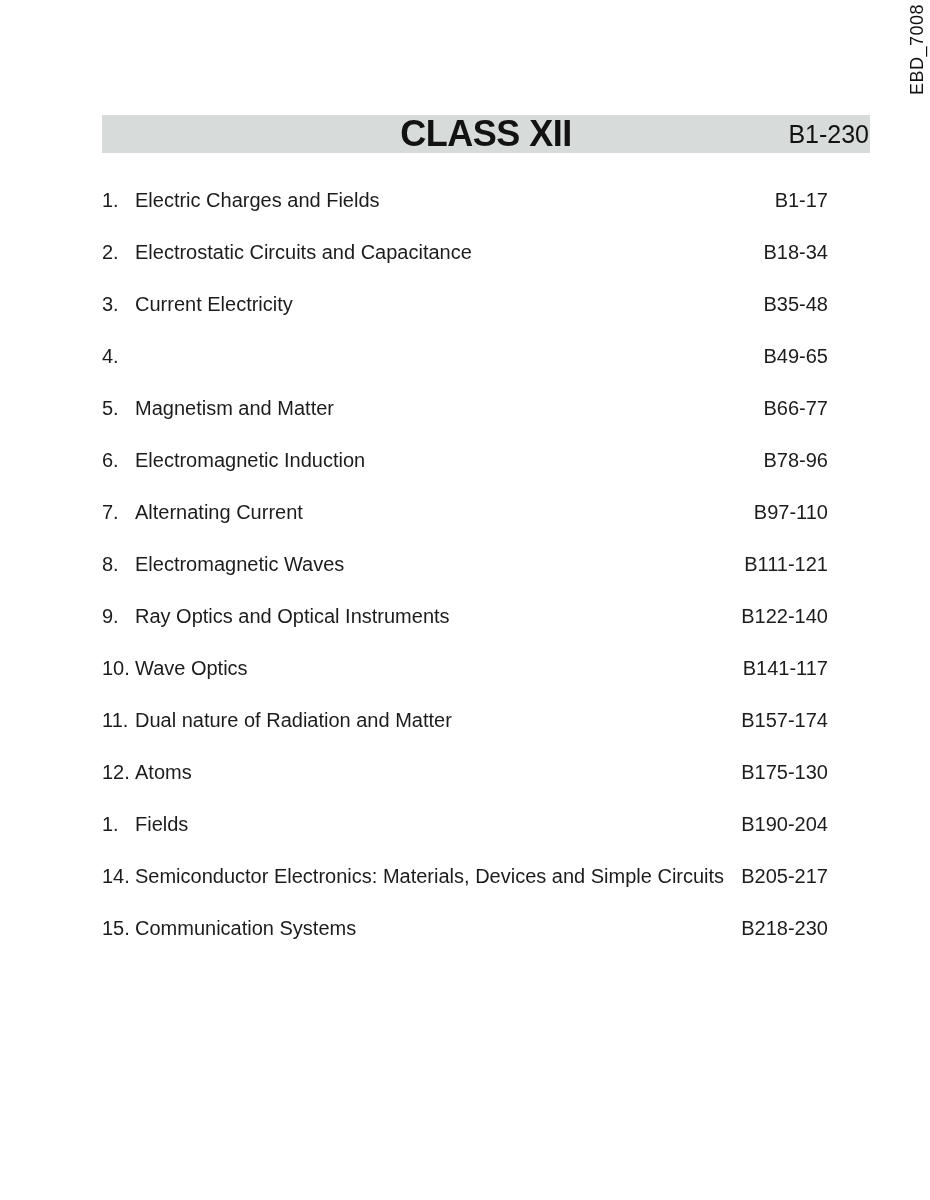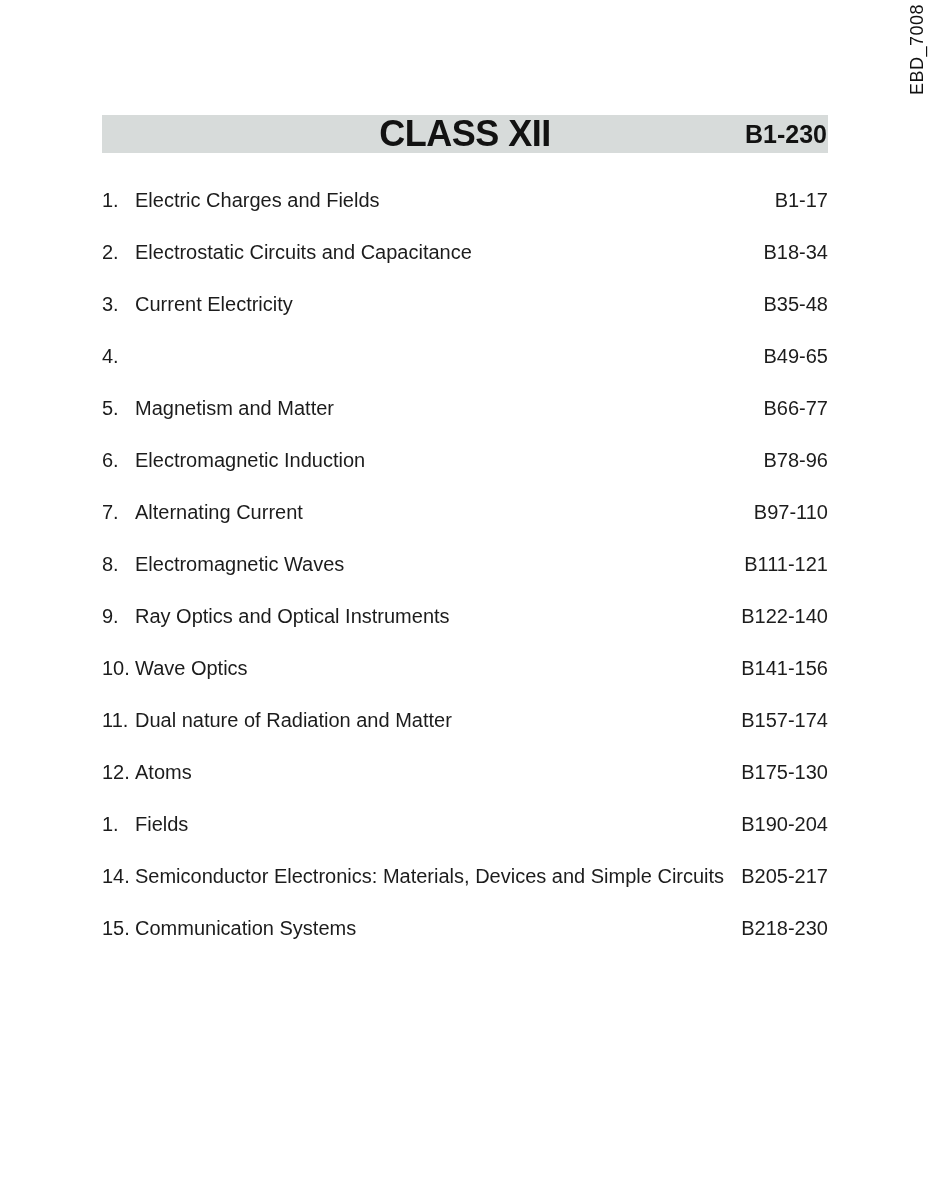--- a/index.html
+++ b/index.html
@@ -27,20 +27,21 @@
     letter-spacing: 0.5px;
     color: #111111;
     white-space: nowrap;
   }
   .header-band {
     position: absolute;
     left: 102px;
     top: 115px;
     width: 726px;
     height: 38px;
+    padding-left: 42px;
   }
   .header-title {
     position: absolute;
     left: 0;
     right: 0;
     top: 0;
     height: 38px;
     display: flex;
     align-items: center;
     justify-content: center;
@@ -50,21 +51,21 @@
     color: #121212;
   }
   .header-pages {
     position: absolute;
     right: 1px;
     top: 0;
     height: 38px;
     display: flex;
     align-items: center;
     font-size: 25px;
-    font-weight: bold;
+    font-weight: normal;
     color: #121212;
   }
   .toc {
     position: absolute;
     left: 102px;
     top: 174px;
     width: 726px;
     list-style: none;
     margin: 0;
     padding: 0;
@@ -176,21 +177,21 @@
         <span class="toc-title">Ray Optics and Optical Instruments</span>
       </span>
       <span class="toc-pages">B122-140</span>
     </li>
 
     <li class="toc-row">
       <span class="toc-left">
         <span class="toc-num">10.</span>
         <span class="toc-title">Wave Optics</span>
       </span>
-      <span class="toc-pages">B141-156</span>
+      <span class="toc-pages">B141-117</span>
     </li>
 
     <li class="toc-row">
       <span class="toc-left">
         <span class="toc-num">11.</span>
         <span class="toc-title">Dual nature of Radiation and Matter</span>
       </span>
       <span class="toc-pages">B157-174</span>
     </li>
 

